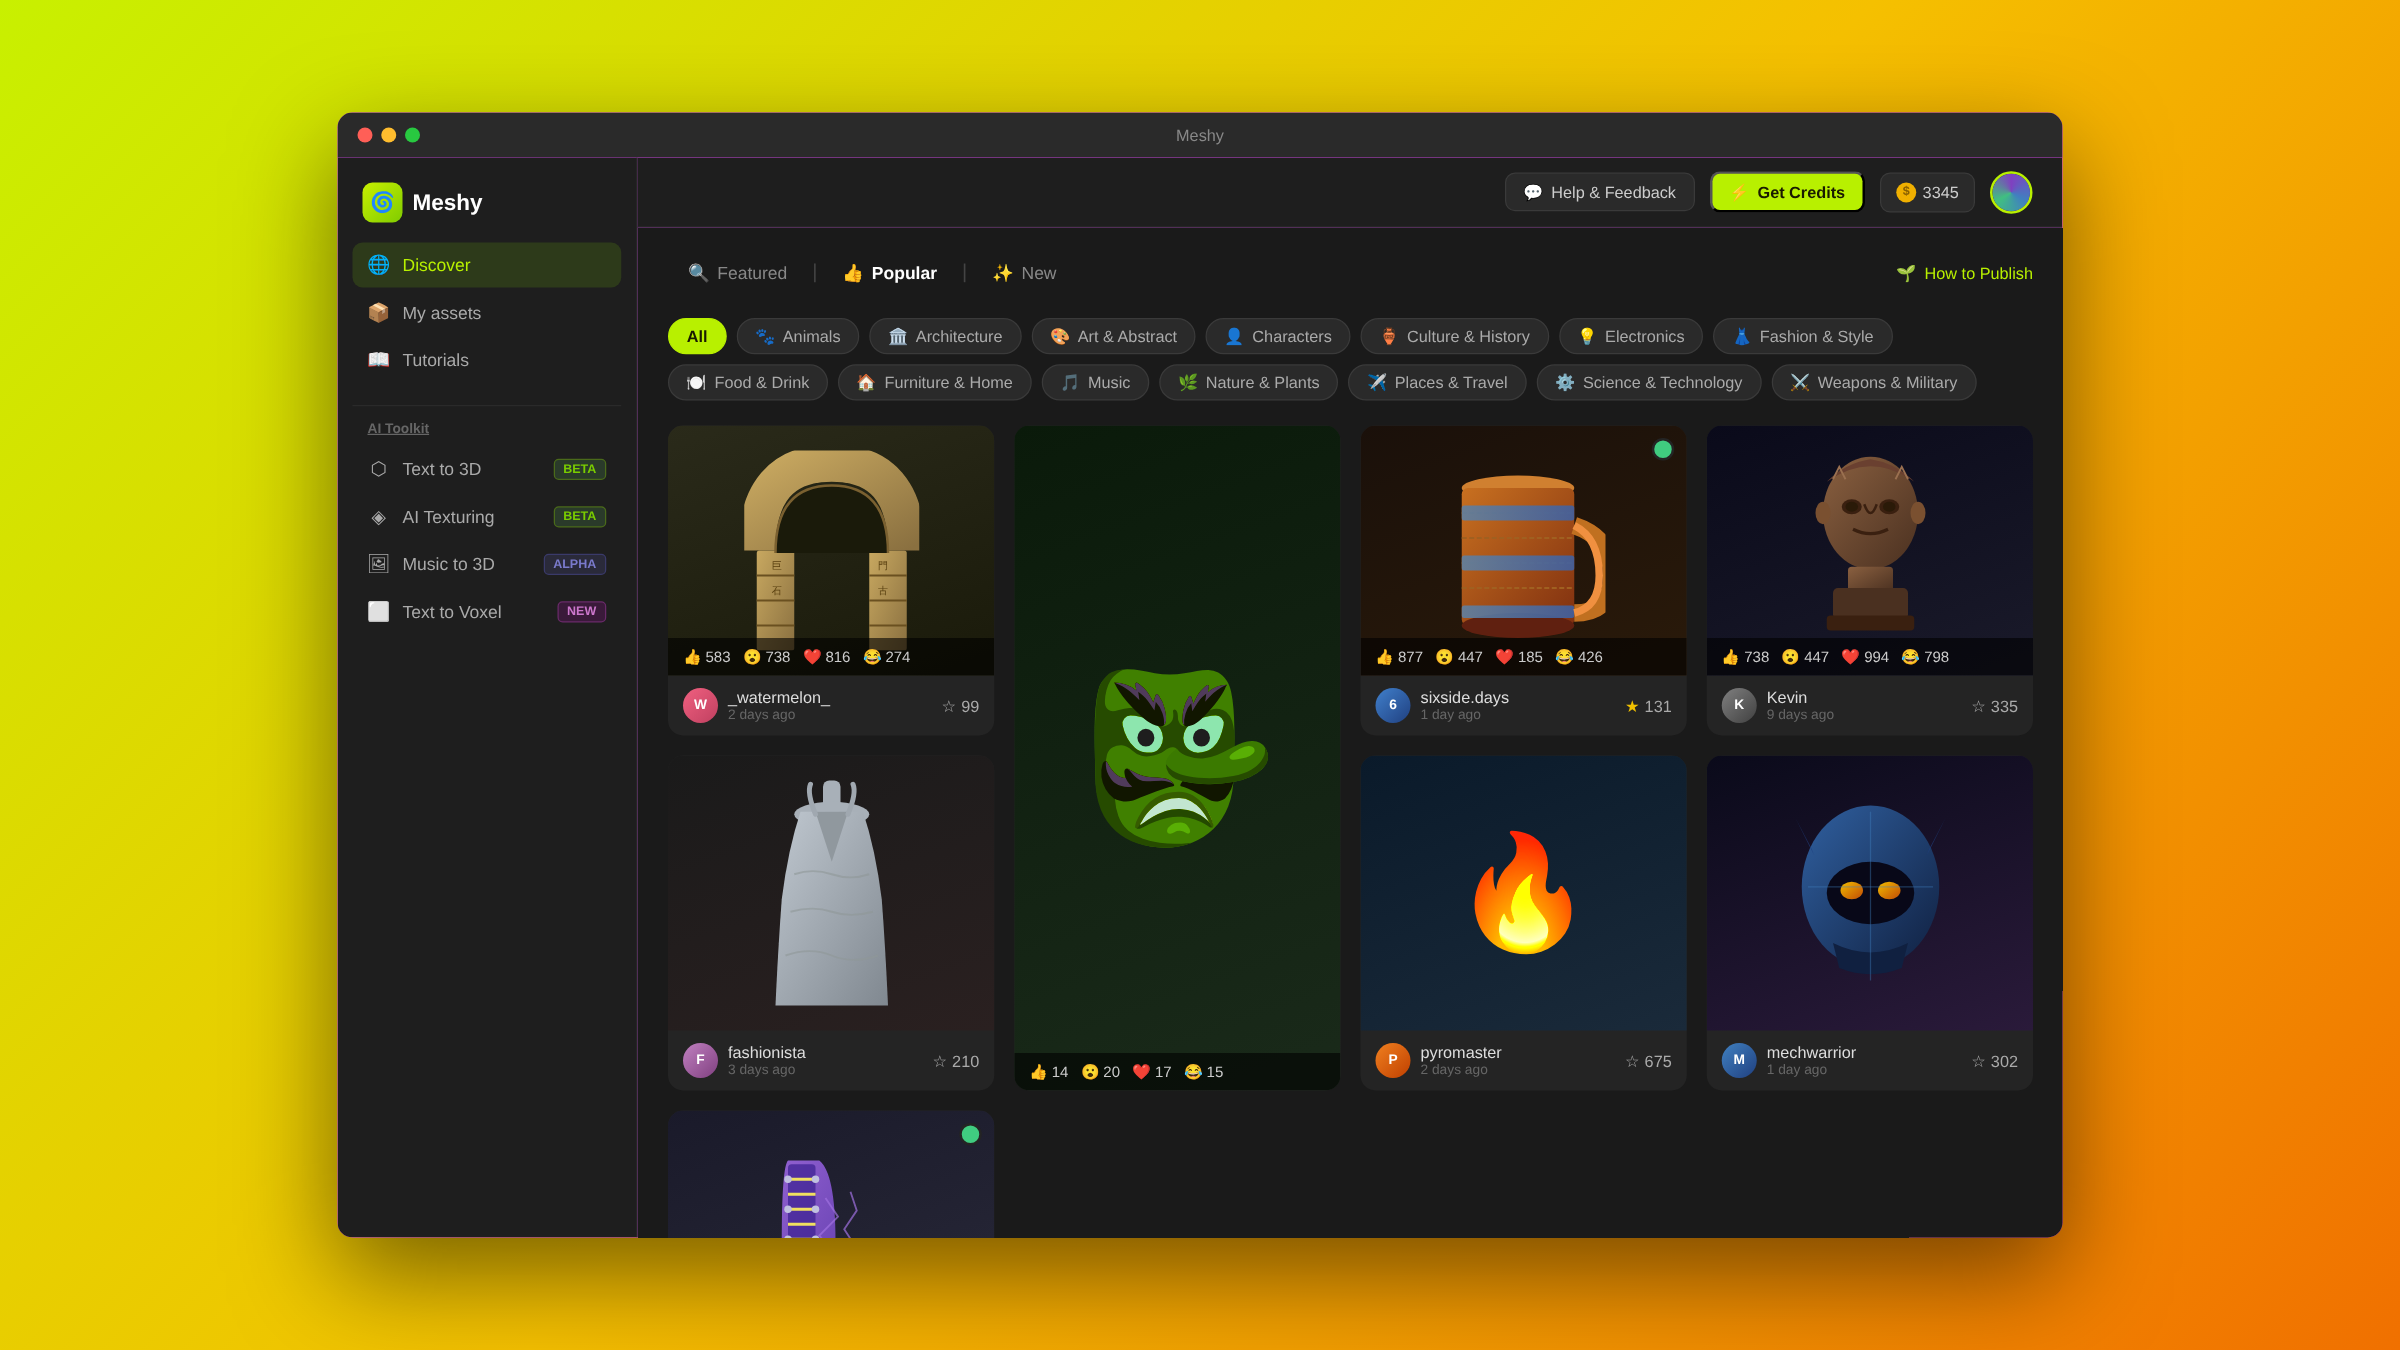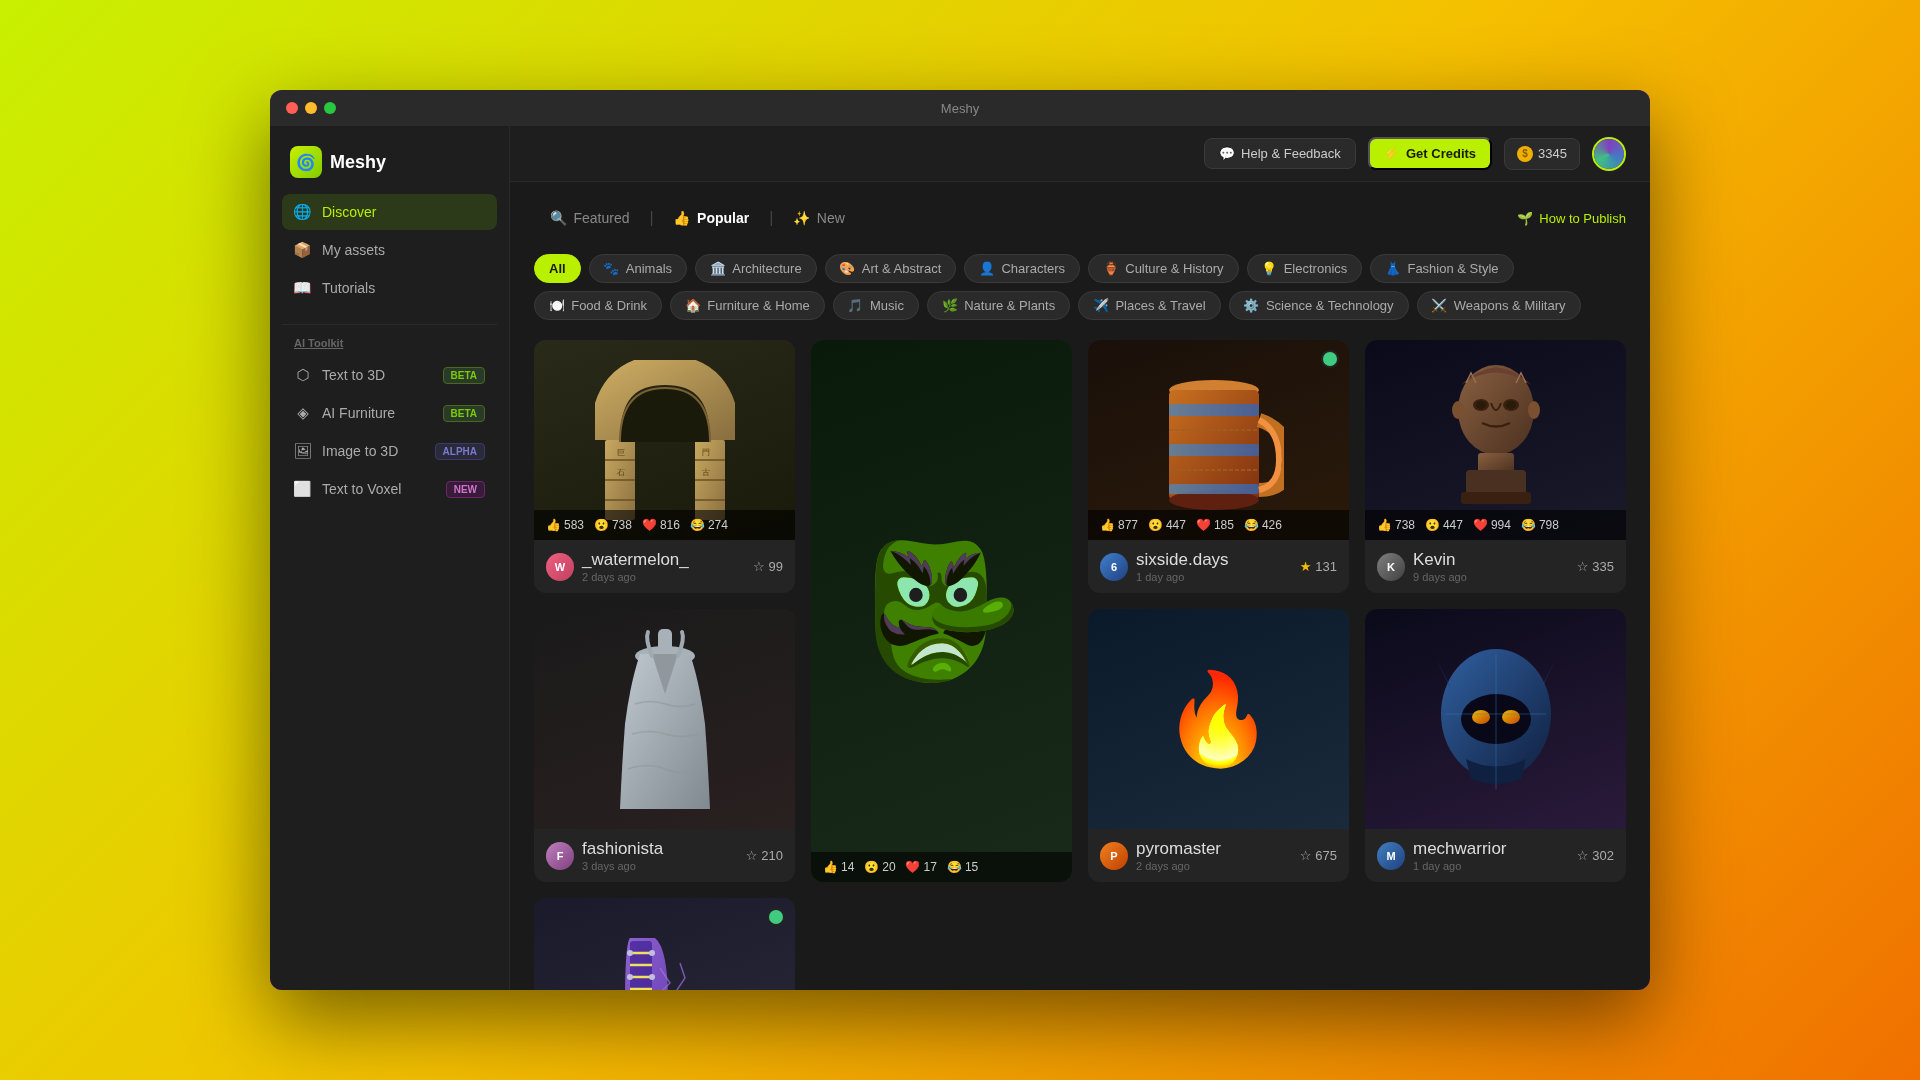--- a/index.html
+++ b/index.html
@@ -346,21 +346,21 @@
       flex-shrink: 0;
     }
     .user-avatar-blue {
       background: linear-gradient(135deg, #4080cc, #204080);
     }
     .user-avatar-kevin {
       background: linear-gradient(135deg, #808080, #404040);
     }
     .user-name {
       color: #ddd;
-      font-size: 17px;
+      font-size: 13px;
       font-weight: 500;
     }
     .user-time {
       color: #666;
       font-size: 11px;
       margin-top: 1px;
     }
     .star-count {
       display: flex;
       align-items: center;
@@ -428,26 +428,26 @@
 
       <div class="section-label">AI Toolkit</div>
 
       <div class="nav-item">
         <span class="nav-icon">⬡</span>
         <span>Text to 3D</span>
         <span class="badge badge-beta">BETA</span>
       </div>
       <div class="nav-item">
         <span class="nav-icon">◈</span>
-        <span>AI Furniture</span>
+        <span>AI Texturing</span>
         <span class="badge badge-beta">BETA</span>
       </div>
       <div class="nav-item">
         <span class="nav-icon">🖼</span>
-        <span>Image to 3D</span>
+        <span>Music to 3D</span>
         <span class="badge badge-alpha">ALPHA</span>
       </div>
       <div class="nav-item">
         <span class="nav-icon">⬜</span>
         <span>Text to Voxel</span>
         <span class="badge badge-new">NEW</span>
       </div>
     </div>
 
     <div class="main-content">

